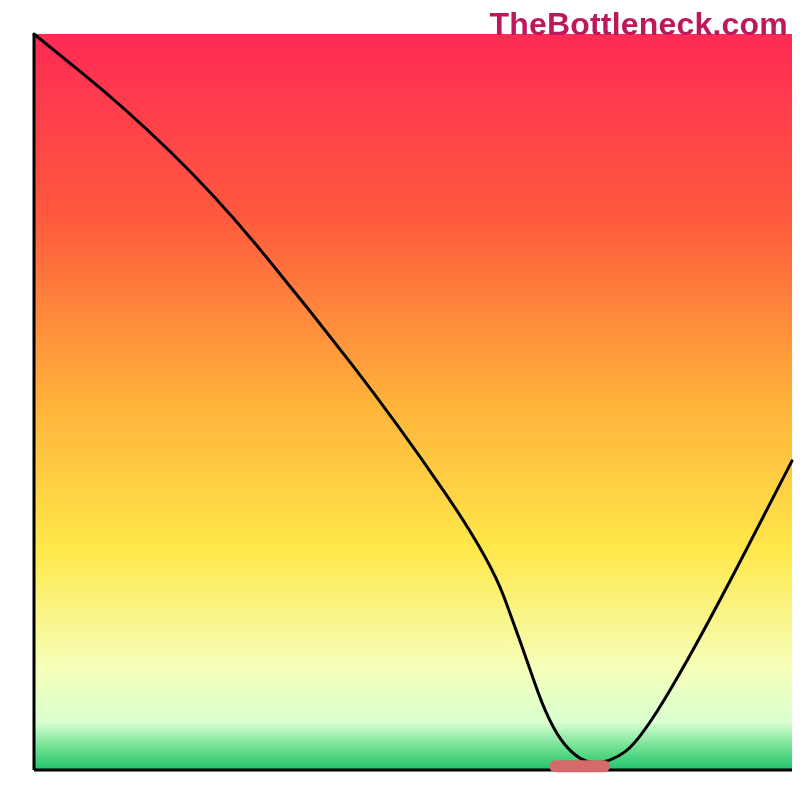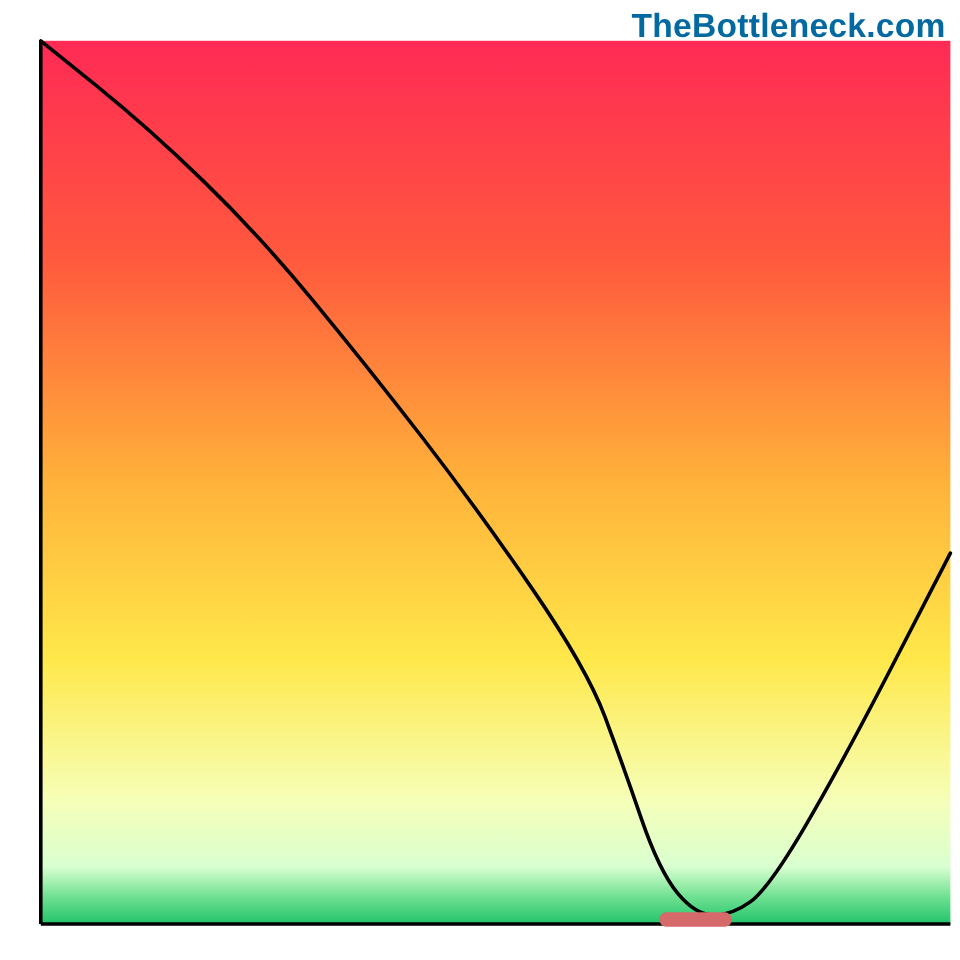--- a/index.html
+++ b/index.html
@@ -12,23 +12,23 @@
   }
   .chart-container {
     position: relative;
     width: 800px;
     height: 800px;
   }
   .watermark {
     position: absolute;
     top: 6px;
     right: 12px;
-    font-size: 28px;
+    font-size: 32px;
     font-weight: 600;
-    color: #0369a1;
+    color: #be185d;
     letter-spacing: 0.2px;
     z-index: 5;
   }
   svg.chart-svg {
     display: block;
   }
 </style>
 </head>
 <body>
 

